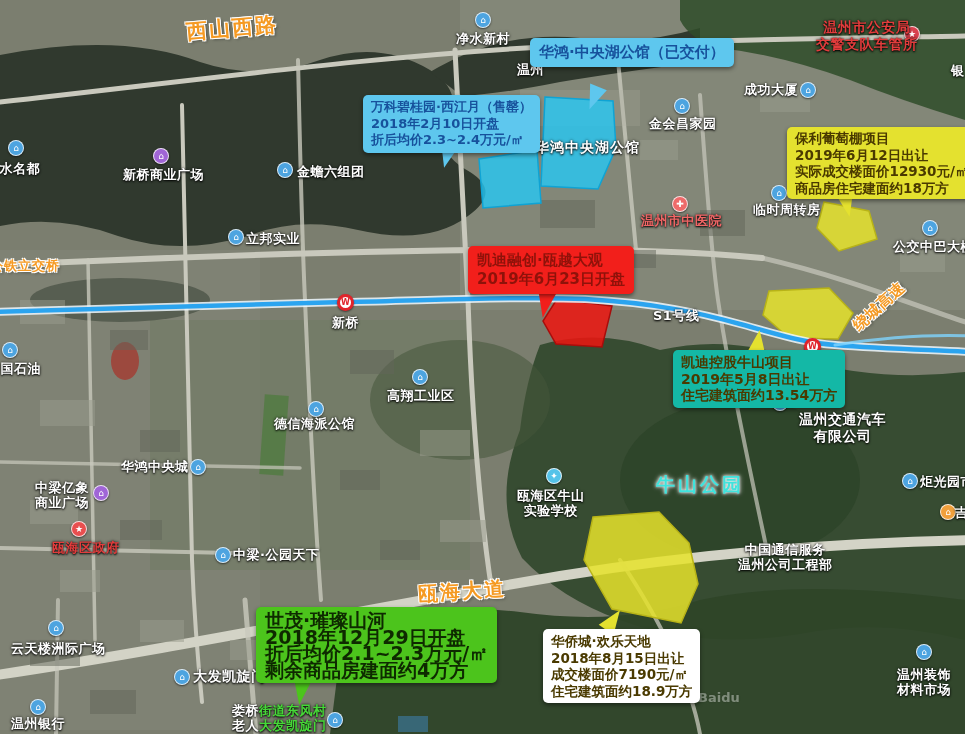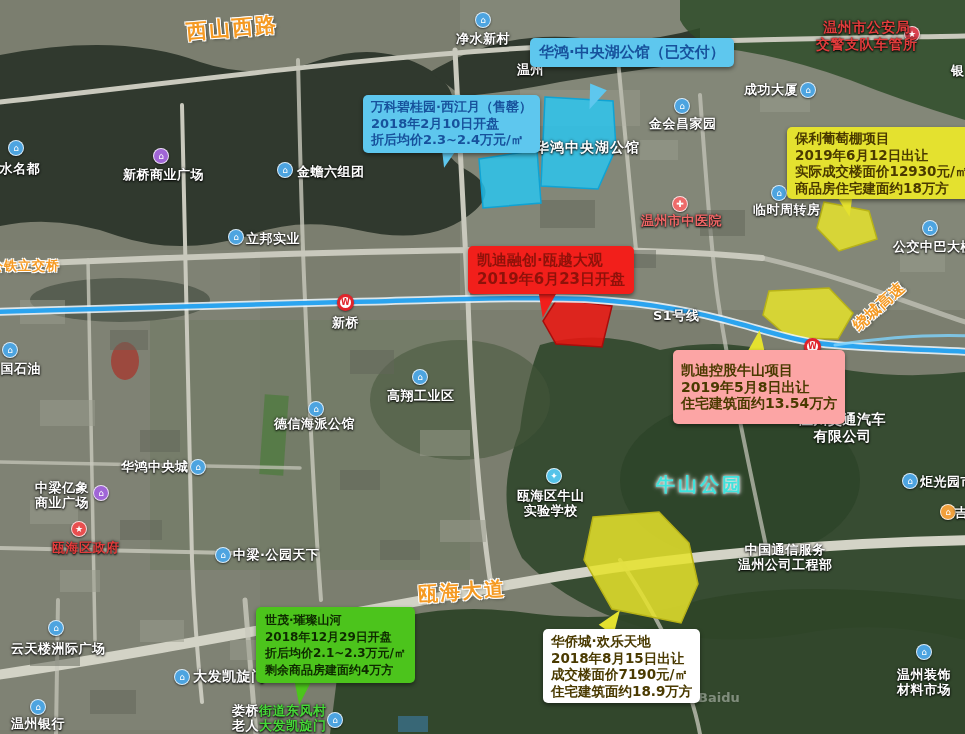--- a/index.html
+++ b/index.html
@@ -248,28 +248,28 @@
     <span class="bl">商品房住宅建面约18万方</span>
   </div>
   <div class="tail" style="left:838px;top:192px;border-left:9px solid transparent;border-right:9px solid transparent;border-top:25px solid #e4e12f;transform:rotate(-12deg)"></div>
 
   <div class="bubble" style="left:468px;top:246px;background:#f21f1b;color:#8f120a;font-size:15px;line-height:19px">
     <span class="bl">凯迪融创·瓯越大观</span>
     <span class="bl">2019年6月23日开盘</span>
   </div>
   <div class="tail" style="left:536px;top:292px;border-left:9px solid transparent;border-right:9px solid transparent;border-top:26px solid #f21f1b;transform:rotate(10deg)"></div>
 
-  <div class="bubble" style="left:673px;top:350px;background:#fca5a5;color:#4a3a00;font-size:14px;line-height:16.5px;padding:12px 8px">
+  <div class="bubble" style="left:673px;top:350px;background:#14b8a6;color:#4a3a00;font-size:14px;line-height:16.5px;padding:4px 8px">
     <span class="bl">凯迪控股牛山项目</span>
     <span class="bl">2019年5月8日出让</span>
     <span class="bl">住宅建筑面约13.54万方</span>
   </div>
   <div class="tail" style="left:749px;top:330px;border-left:9px solid transparent;border-right:9px solid transparent;border-bottom:23px solid #e4e12f;transform:rotate(8deg)"></div>
 
-  <div class="bubble" style="left:256px;top:607px;background:#4cc41c;color:#0e2a00;font-size:12px;line-height:16.5px;padding:5px 9px">
+  <div class="bubble" style="left:256px;top:607px;background:#4cc41c;color:#0e2a00;font-size:19px;line-height:16.5px;padding:5px 9px">
     <span class="bl">世茂·璀璨山河</span>
     <span class="bl">2018年12月29日开盘</span>
     <span class="bl">折后均价2.1~2.3万元/㎡</span>
     <span class="bl">剩余商品房建面约4万方</span>
   </div>
   <div class="tail" style="left:292px;top:679px;border-left:9px solid transparent;border-right:9px solid transparent;border-top:26px solid #4cc41c;transform:rotate(8deg)"></div>
 
   <div class="bubble" style="left:543px;top:629px;background:#ffffff;color:#4a3a00;font-size:13.5px;line-height:16.5px;padding:4px 8px">
     <span class="bl">华侨城·欢乐天地</span>
     <span class="bl">2018年8月15日出让</span>

